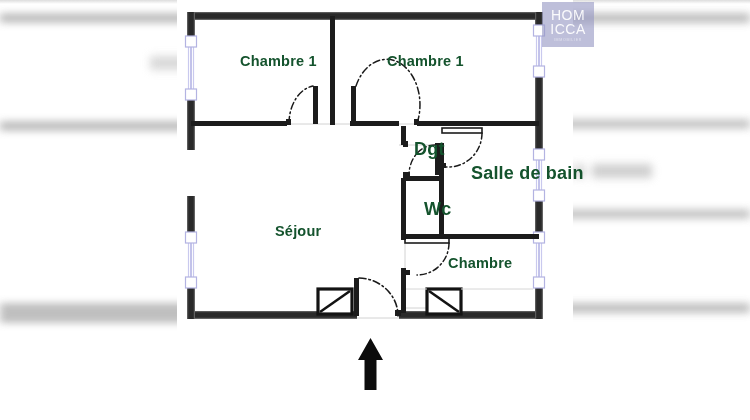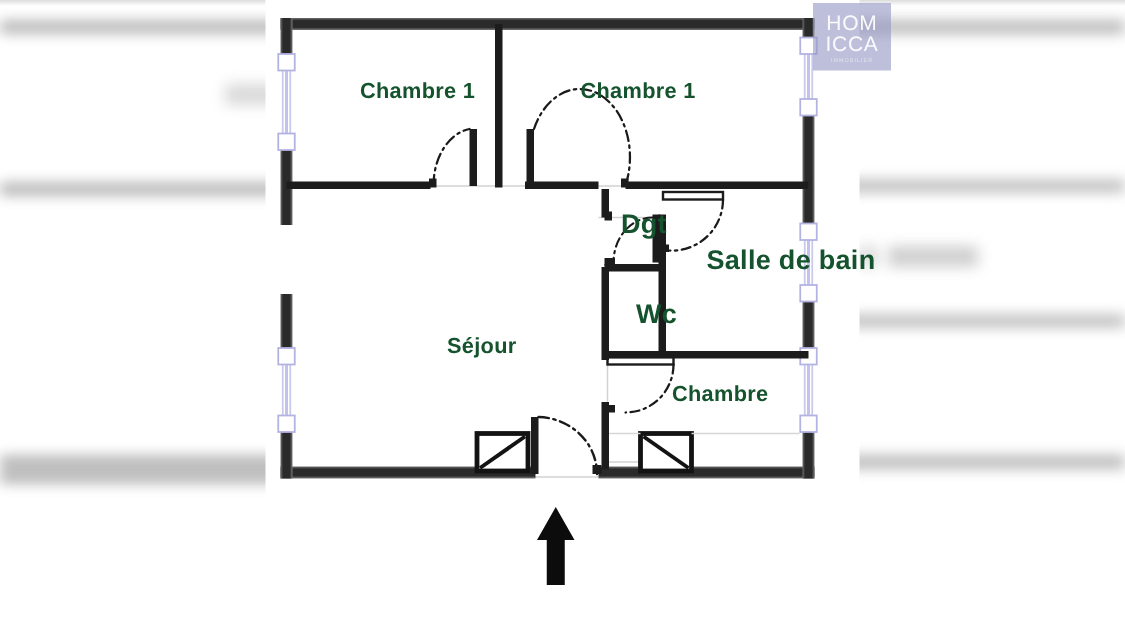--- a/index.html
+++ b/index.html
@@ -320,21 +320,21 @@
       <g>
         <polygon points="193.5,338 206,360 199.5,360 199.5,390 187.5,390 187.5,360 181,360" fill="#0c0c0c"></polygon>
       </g>
     </svg>
 
     <div class="room-label lbl-big" style="left:63px;  top:54px;">Chambre 1</div>
     <div class="room-label lbl-big" style="left:210px; top:54px;">Chambre 1</div>
     <div class="room-label lbl-med" style="left:237px; top:140px;">Dgt</div>
     <div class="room-label lbl-med" style="left:294px; top:164px;text-align:center;">Salle de bain</div>
     <div class="room-label lbl-med" style="left:247px; top:186px;margin-top:14px;">Wc</div>
-    <div class="room-label lbl-big" style="left:121px; top:224px;">Séjour</div>
+    <div class="room-label lbl-big" style="left:98px; top:224px;">Séjour</div>
     <div class="room-label lbl-big" style="left:271px; top:256px;">Chambre</div>
   </div>
 
   <div id="watermark">
     <div class="wm-line">HOM</div>
     <div class="wm-line">ICCA</div>
     <div class="wm-line wm-sub">IMMOBILIER</div>
   </div>
 
 </div>

